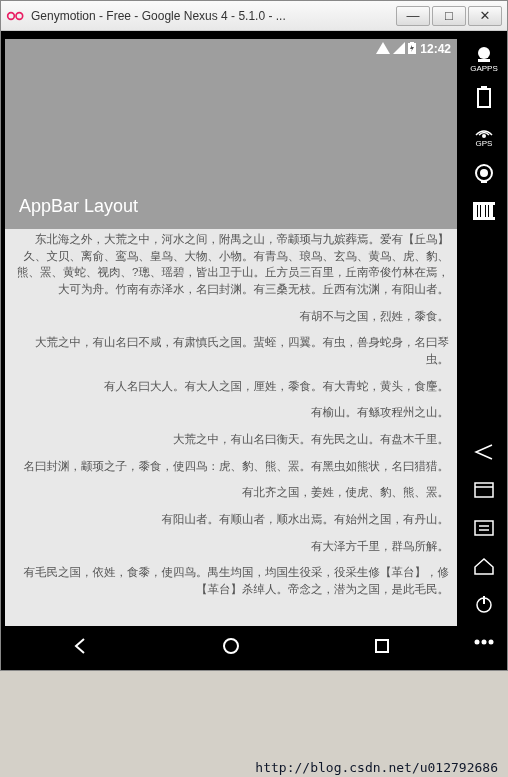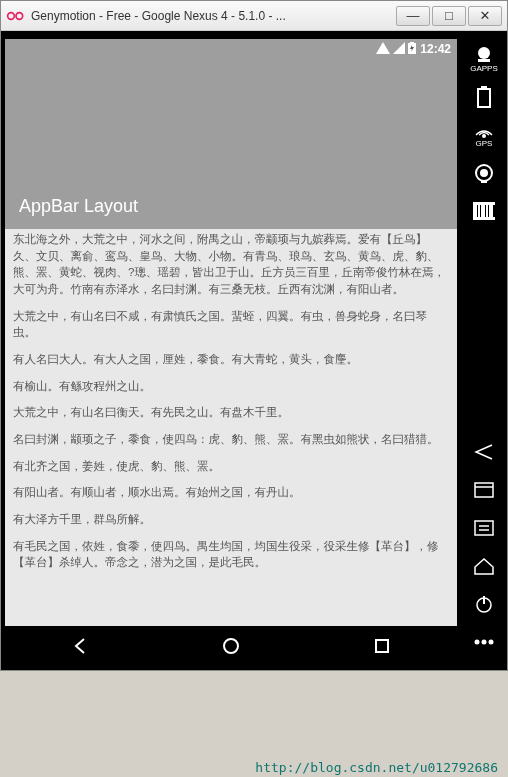--- a/index.html
+++ b/index.html
@@ -46,20 +46,21 @@
       align-items: center;
       justify-content: center;
       font-size: 13px;
       color: #333;
       border-radius: 2px;
     }
     .emulator-body {
       flex: 1;
       display: flex;
       background: #ef4444;
+      text-align: right;
     }
     .device-screen {
       flex: 1;
       background: #000;
       display: flex;
       flex-direction: column;
       padding: 8px 4px 4px 4px;
     }
     .status-bar {
       height: 20px;
@@ -125,21 +126,21 @@
       justify-content: center;
       color: #fff;
       font-size: 8px;
     }
     .sidebar-spacer { flex: 1; }
     .watermark {
       position: absolute;
       bottom: 2px;
       right: 10px;
       font-size: 13px;
-      color: #0f766e;
+      color: #0f172a;
       font-family: monospace;
     }
   </style>
 </head>
 <body>
 
 <div class="window-frame">
   <div class="titlebar">
     <div class="titlebar-icon">
       <svg viewBox="0 0 24 12">
@@ -173,20 +174,21 @@
         </div>
         <span class="status-time">12:42</span>
       </div>
 
       <div class="app-header">
         <span class="app-title">AppBar Layout</span>
       </div>
 
       <div class="content-area">
         <p>东北海之外，大荒之中，河水之间，附禺之山，帝颛顼与九嫔葬焉。爱有【丘鸟】久、文贝、离俞、鸾鸟、皇鸟、大物、小物。有青鸟、琅鸟、玄鸟、黄鸟、虎、豹、熊、罴、黄蛇、视肉、?璁、瑶碧，皆出卫于山。丘方员三百里，丘南帝俊竹林在焉，大可为舟。竹南有赤泽水，名曰封渊。有三桑无枝。丘西有沈渊，有阳山者。</p>
+        <p>有胡不与之国，烈姓，黍食。</p>
         <p>大荒之中，有山名曰不咸，有肃慎氏之国。蜚蛭，四翼。有虫，兽身蛇身，名曰琴虫。</p>
         <p>有人名曰大人。有大人之国，厘姓，黍食。有大青蛇，黄头，食麈。</p>
         <p>有榆山。有鲧攻程州之山。</p>
         <p>大荒之中，有山名曰衡天。有先民之山。有盘木千里。</p>
         <p>名曰封渊，颛顼之子，黍食，使四鸟：虎、豹、熊、罴。有黑虫如熊状，名曰猎猎。</p>
         <p>有北齐之国，姜姓，使虎、豹、熊、罴。</p>
         <p>有阳山者。有顺山者，顺水出焉。有始州之国，有丹山。</p>
         <p>有大泽方千里，群鸟所解。</p>
         <p>有毛民之国，依姓，食黍，使四鸟。禺生均国，均国生役采，役采生修【革台】，修【革台】杀绰人。帝念之，潜为之国，是此毛民。</p>
       </div>

